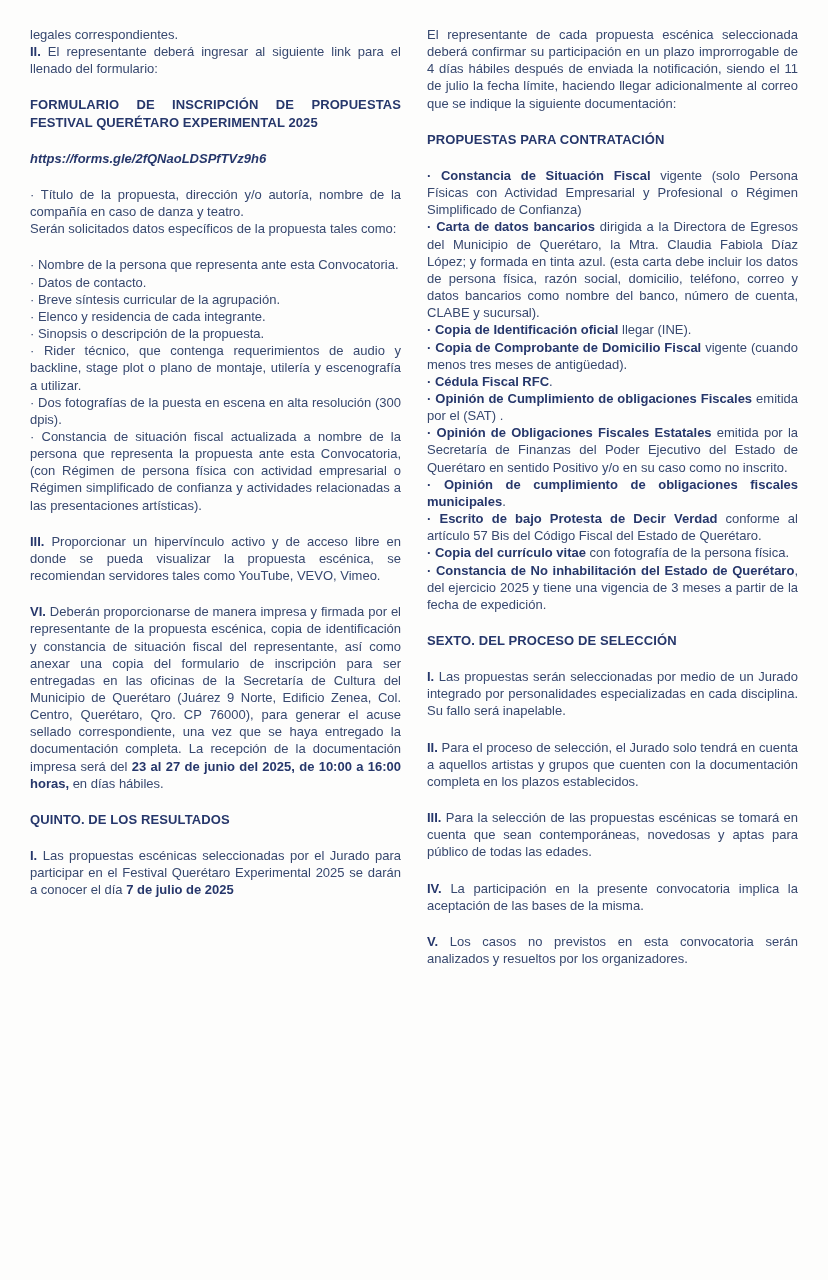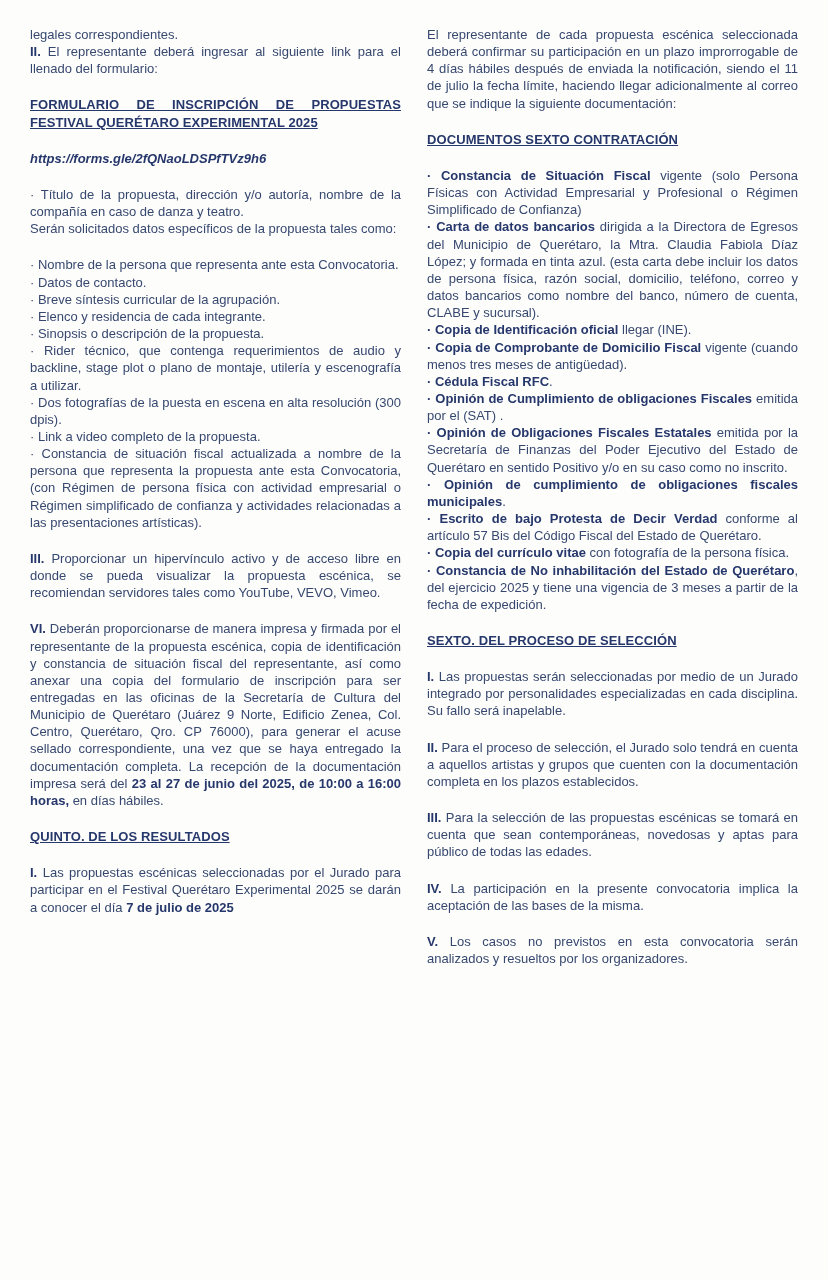--- a/index.html
+++ b/index.html
@@ -18,21 +18,21 @@
     display:flex;flex-direction:column;
     padding:26px 30px 12px 30px;
   }
   .columns{display:flex;gap:26px;flex:0 0 auto;}
   .col{flex:1 1 0;min-width:0;}
   .blk{
     font-size:13px;line-height:1.32;text-align:justify;
     margin:0 0 19px 0;
   }
   .line{margin:0;}
-  .heading{font-weight:700;color:var(--navy-dark);letter-spacing:.1px;text-decoration:underline;}
+  .heading{font-weight:700;color:var(--navy-dark);letter-spacing:.1px;}
   .link{font-weight:700;font-style:italic;color:var(--navy-dark);}
   .b{font-weight:700;color:var(--navy-dark);}
   .i{font-style:italic;}
 </style>
 </head>
 <body>
 
 <div class="page">
 
   <div class="columns">
@@ -43,30 +43,29 @@
         <p class="blk link"><span class="b i">https://forms.gle/2fQNaoLDSPfTVz9h6</span></p>
         <p class="blk line"><span>· Título de la propuesta, dirección y/o autoría, nombre de la compañía en caso de danza y teatro.</span></p>
         <p class="blk p"><span>Serán solicitados datos específicos de la propuesta tales como:</span></p>
         <p class="blk line"><span>· Nombre de la persona que representa ante esta Convocatoria.</span></p>
         <p class="blk line"><span>· Datos de contacto.</span></p>
         <p class="blk line"><span>· Breve síntesis curricular de la agrupación.</span></p>
         <p class="blk line"><span>· Elenco y residencia de cada integrante.</span></p>
         <p class="blk line"><span>· Sinopsis o descripción de la propuesta.</span></p>
         <p class="blk line"><span>· Rider técnico, que contenga requerimientos de audio y backline, stage plot o plano de montaje, utilería y escenografía a utilizar.</span></p>
         <p class="blk line"><span>· Dos fotografías de la puesta en escena en alta resolución (300 dpis).</span></p>
-        <p class="blk line"><span>· Link a video completo de la propuesta.</span></p>
         <p class="blk p"><span>· Constancia de situación fiscal actualizada a nombre de la persona que representa la propuesta ante esta Convocatoria, (con Régimen de persona física con actividad empresarial o Régimen simplificado de confianza y actividades relacionadas a las presentaciones artísticas).</span></p>
         <p class="blk p"><span class="b">III.</span><span> Proporcionar un hipervínculo activo y de acceso libre en donde se pueda visualizar la propuesta escénica, se recomiendan servidores tales como YouTube, VEVO, Vimeo.</span></p>
         <p class="blk p"><span class="b">VI.</span><span> Deberán proporcionarse de manera impresa y firmada por el representante de la propuesta escénica, copia de identificación y constancia de situación fiscal del representante, así como anexar una copia del formulario de inscripción para ser entregadas en las oficinas de la Secretaría de Cultura del Municipio de Querétaro (Juárez 9 Norte, Edificio Zenea, Col. Centro, Querétaro, Qro. CP 76000), para generar el acuse sellado correspondiente, una vez que se haya entregado la documentación completa. La recepción de la documentación impresa será del </span><span class="b">23 al 27 de junio del 2025, de 10:00 a 16:00 horas,</span><span> en días hábiles.</span></p>
         <p class="blk heading"><span class="b">QUINTO. DE LOS RESULTADOS</span></p>
         <p class="blk p"><span class="b">I.</span><span> Las propuestas escénicas seleccionadas por el Jurado para participar en el Festival Querétaro Experimental 2025 se darán a conocer el día </span><span class="b">7 de julio de 2025</span></p>
       </div>
     <div class="col">
         <p class="blk p"><span>El representante de cada propuesta escénica seleccionada deberá confirmar su participación en un plazo improrrogable de 4 días hábiles después de enviada la notificación, siendo el 11 de julio la fecha límite, haciendo llegar adicionalmente al correo que se indique la siguiente documentación:</span></p>
-        <p class="blk heading"><span class="b">DOCUMENTOS SEXTO CONTRATACIÓN</span></p>
+        <p class="blk heading"><span class="b">PROPUESTAS PARA CONTRATACIÓN</span></p>
         <p class="blk line"><span class="b">· Constancia de Situación Fiscal</span><span> vigente (solo Persona Físicas con Actividad Empresarial y Profesional o Régimen Simplificado de Confianza)</span></p>
         <p class="blk line"><span class="b">· Carta de datos bancarios</span><span> dirigida a la Directora de Egresos del Municipio de Querétaro, la Mtra. Claudia Fabiola Díaz López; y formada en tinta azul. (esta carta debe incluir los datos de persona física, razón social, domicilio, teléfono, correo y datos bancarios como nombre del banco, número de cuenta, CLABE y sucursal).</span></p>
         <p class="blk line"><span class="b">· Copia de Identificación oficial</span><span> llegar (INE).</span></p>
         <p class="blk line"><span class="b">· Copia de Comprobante de Domicilio Fiscal</span><span> vigente (cuando menos tres meses de antigüedad).</span></p>
         <p class="blk line"><span class="b">· Cédula Fiscal RFC</span><span>.</span></p>
         <p class="blk line"><span class="b">· Opinión de Cumplimiento de obligaciones Fiscales</span><span> emitida por el (SAT) .</span></p>
         <p class="blk line"><span class="b">· Opinión de Obligaciones Fiscales Estatales</span><span> emitida por la Secretaría de Finanzas del Poder Ejecutivo del Estado de Querétaro en sentido Positivo y/o en su caso como no inscrito.</span></p>
         <p class="blk line"><span class="b">· Opinión de cumplimiento de obligaciones fiscales municipales</span><span>.</span></p>
         <p class="blk line"><span class="b">· Escrito de bajo Protesta de Decir Verdad</span><span> conforme al artículo 57 Bis del Código Fiscal del Estado de Querétaro.</span></p>
         <p class="blk line"><span class="b">· Copia del currículo vitae</span><span> con fotografía de la persona física.</span></p>

